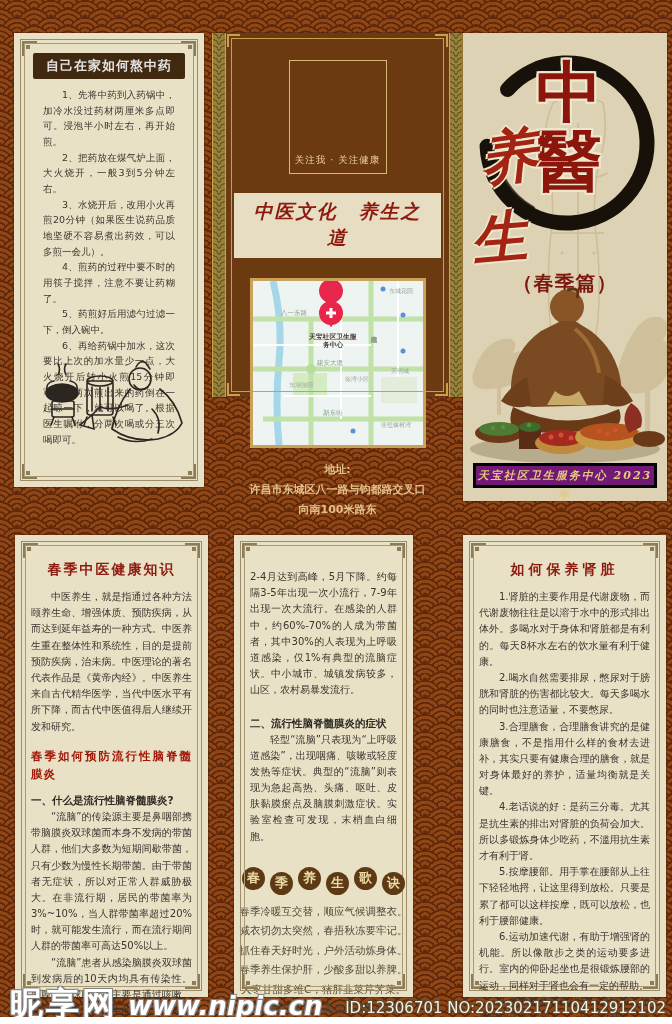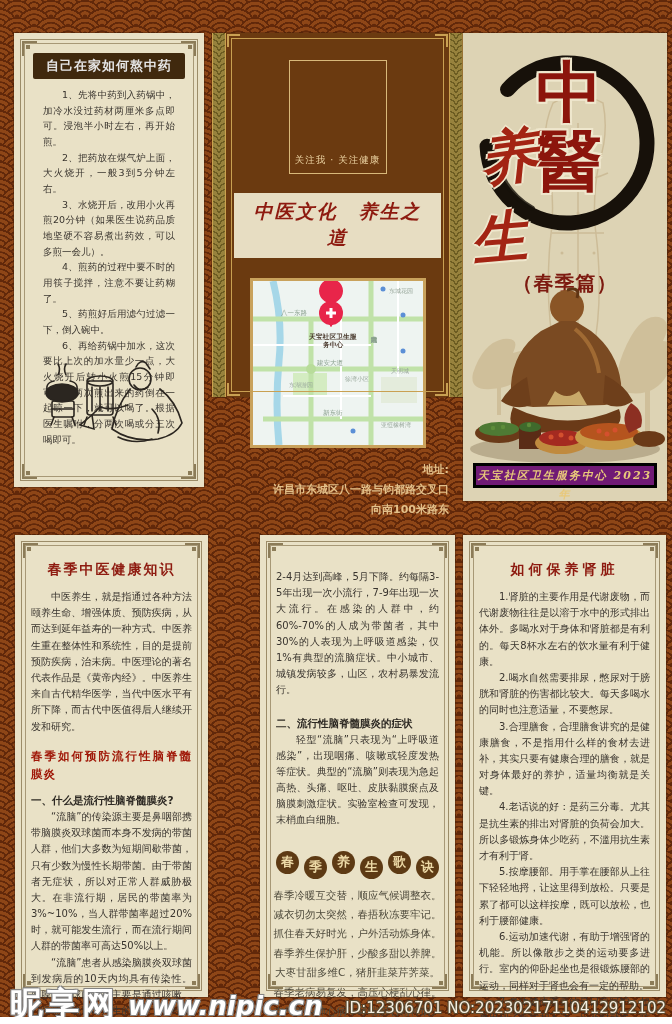--- a/index.html
+++ b/index.html
@@ -45,39 +45,39 @@
   .gcnr.tl{top:1px;left:1px;border-right:none;border-bottom:none}
   .gcnr.tr{top:1px;right:1px;border-left:none;border-bottom:none}
   .gcnr.bl{bottom:1px;left:1px;border-right:none;border-top:none}
   .gcnr.br{bottom:1px;right:1px;border-left:none;border-top:none}
   .qrbox{position:relative;margin:27px auto 0;width:96px;height:112px;border:1px solid #d9b87a}
   .qrcap{position:absolute;left:0;right:0;bottom:6px;text-align:center;color:#ecd3a2;font-size:9.5px;letter-spacing:1px}
   .banner{margin:19px 8px 0;background:#e7ddc2;color:#8e1b10;text-align:center;
     font-family:"DejaVu Serif",serif;font-style:italic;font-weight:bold;font-size:19px;
     letter-spacing:2px;padding:6px 16px 7px}
   .mapframe{margin:20px auto 0;width:170px;height:164px;border:3px solid #c9a25c;background:#eef4f1;overflow:hidden}
-  .addr{margin-top:12px;text-align:right;color:#e3c08a;font-weight:bold;font-size:11px;line-height:1.8}
+  .addr{margin-top:12px;text-align:center;color:#e3c08a;font-weight:bold;font-size:11px;line-height:1.8}
   
   #p3{left:463px;top:33px;width:204px;height:468px;background:#ddd3b4;overflow:hidden}
   .enso{position:absolute;left:6px;top:8px}
   .bigtitle{position:absolute;left:60px;top:26px;width:92px;text-align:center;color:#8c150c;
     font-weight:bold;font-size:66px;line-height:1.04;
     text-shadow:-2px 0 #efe7cd,2px 0 #efe7cd,0 -2px #efe7cd,0 2px #efe7cd,-2px -2px #efe7cd,2px 2px #efe7cd,-2px 2px #efe7cd,2px -2px #efe7cd}
   .cal{position:absolute;font-family:"DejaVu Serif",serif;font-style:italic;font-weight:bold;color:#a32413;
     text-shadow:-2px 0 #efe7cd,2px 0 #efe7cd,0 -2px #efe7cd,0 2px #efe7cd}
   .cal.y{left:16px;top:86px;font-size:58px;transform:rotate(-8deg)}
   .cal.s{left:8px;top:168px;font-size:56px;transform:rotate(-5deg)}
   .edition{position:absolute;left:0;right:0;top:237px;text-align:center;color:#7d1a10;font-weight:bold;font-size:20px;letter-spacing:1px}
   .statue{position:absolute;left:0;top:248px}
   .p3banner{position:absolute;left:10px;right:10px;bottom:13px;height:19px;background:#701a75;border:3px solid #000000;
     color:#e8c87a;font-family:"DejaVu Serif",serif;font-style:italic;font-weight:bold;font-size:11px;
     text-align:center;line-height:19px;letter-spacing:2px}
   
   #p4{left:15px;top:535px;width:193px;height:462px}
-  #p5{left:260px;top:535px;width:195px;height:462px}
+  #p5{left:234px;top:535px;width:179px;height:462px}
   #p6{left:463px;top:535px;width:203px;height:462px}
   .h1red{position:relative;margin:26px 0 10px;text-align:center;color:#8e1b10;font-weight:bold;font-size:14px;letter-spacing:2px}
   .body10{position:relative;padding:0 16px;font-size:10px;line-height:1.62;color:#39342e;text-align:justify}
   .body10 p{margin:0;text-indent:2em}
   .body10 p.noind{text-indent:0}
   .sub-red{margin:12px 0 8px;color:#a01808;font-weight:bold;font-size:11.5px;letter-spacing:1px}
   .qhead{margin:8px 0 4px;font-weight:bold;color:#2c2822;font-size:10.5px;text-indent:0}
   .song{display:flex;justify-content:center;gap:5px;margin:22px 0 12px}
   .song b{width:23px;height:23px;border-radius:50%;background:#5d3a14;color:#ecd9a6;font-size:13px;
     display:flex;align-items:center;justify-content:center;font-weight:bold}

